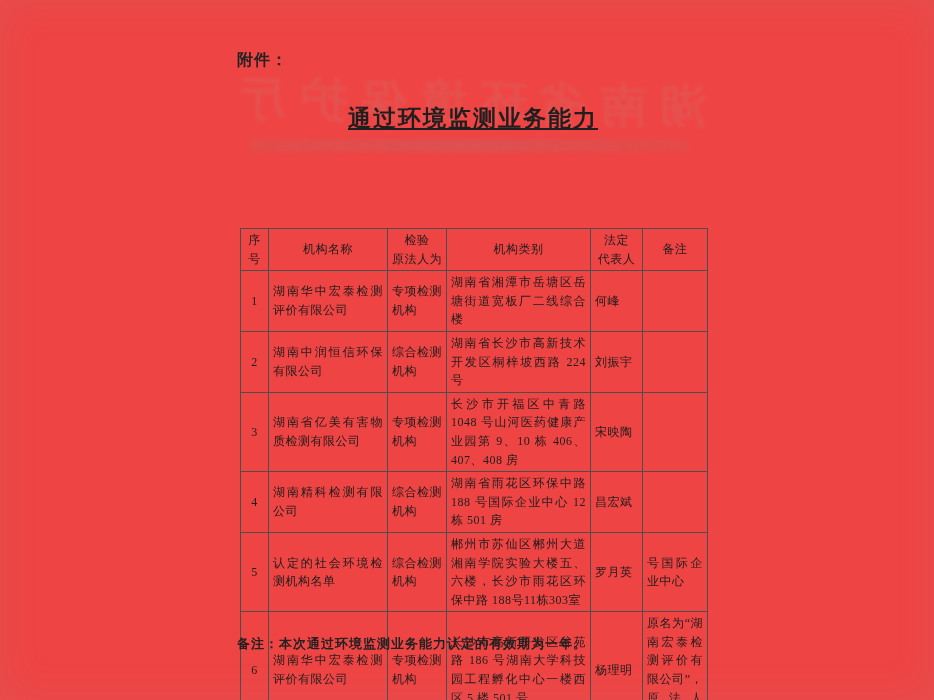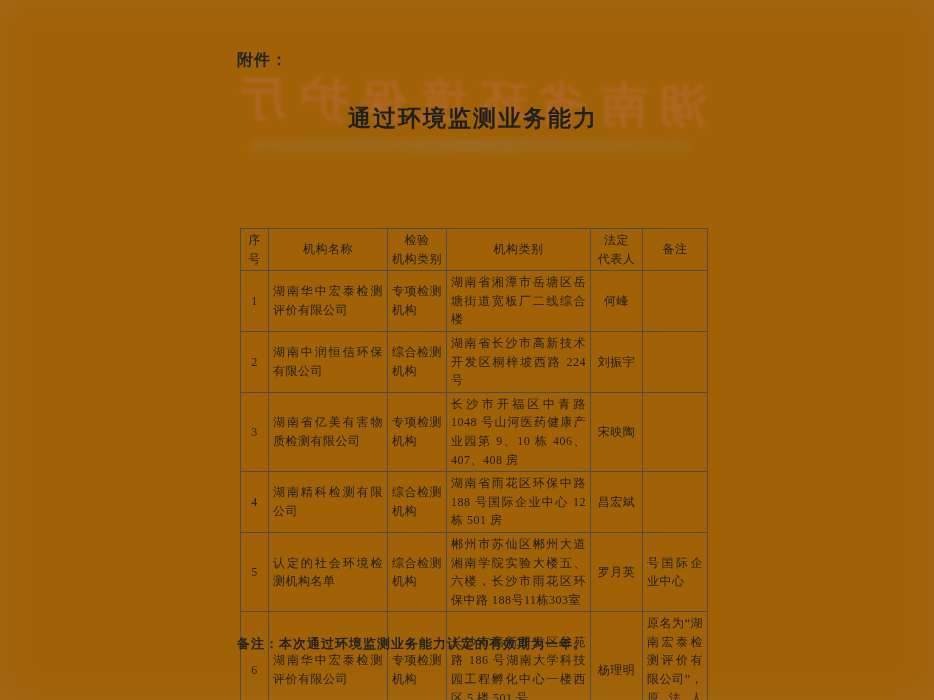--- a/index.html
+++ b/index.html
@@ -6,21 +6,21 @@
   html, body { width: 934px; height: 700px; }
   body {
     font-family: "Liberation Serif", "DejaVu Serif", serif;
     background: #fdfdfc;
     color: #1c1c1c;
   }
   .page {
     position: relative;
     width: 934px;
     height: 700px;
-    background: #a16207;
+    background: #ef4444;
     overflow: hidden;
   }
   
   .page::after {
     content: "";
     position: absolute;
     inset: 0;
     pointer-events: none;
     box-shadow: inset 0 0 40px rgba(160,160,160,0.12);
   }
@@ -66,20 +66,21 @@
     top: 98px;
     width: 600px;
     text-align: center;
     font-weight: bold;
     color: #1f1f1f;
   }
   .title-line {
     font-size: 23px;
     letter-spacing: 2px;
     line-height: 42px;
+    text-decoration: underline;
   }
   .doc-table {
     position: absolute;
     left: 240px;
     top: 228px;
     width: 467px;
     border-collapse: collapse;
     table-layout: fixed;
     font-size: 12px;
     color: #1d1d1d;
@@ -93,21 +94,21 @@
     overflow: hidden;
   }
   .th {
     text-align: center;
     white-space: pre-line;
     font-weight: normal;
     letter-spacing: 1px;
   }
   .cell-no { text-align: center; }
   .cell-name, .cell-type, .cell-address, .cell-remark { text-align: justify; }
-  .cell-rep { text-align: center; padding-left: 6px; }
+  .cell-rep { text-align: left; padding-left: 6px; }
   .footer-note {
     position: absolute;
     left: 237px;
     top: 635px;
     font-size: 13px;
     font-weight: bold;
     letter-spacing: 1px;
     color: #222;
   }
 </style>
@@ -133,21 +134,21 @@
       <col style="width:144px">
       <col style="width:52px">
       <col style="width:65px">
     </colgroup>
     <tbody>
       <tr style="height:36px">
         <td class="th">序
 号</td>
         <td class="th">机构名称</td>
         <td class="th">检验
-机构类别</td>
+原法人为</td>
         <td class="th">机构类别</td>
         <td class="th">法定
 代表人</td>
         <td class="th">备注</td>
       </tr>
       <tr style="height:40px">
         <td class="cell-no">1</td>
         <td class="cell-name">湖南华中宏泰检测评价有限公司</td>
         <td class="cell-type">专项检测机构</td>
         <td class="cell-address">湖南省湘潭市岳塘区岳塘街道宽板厂二线综合楼</td>

